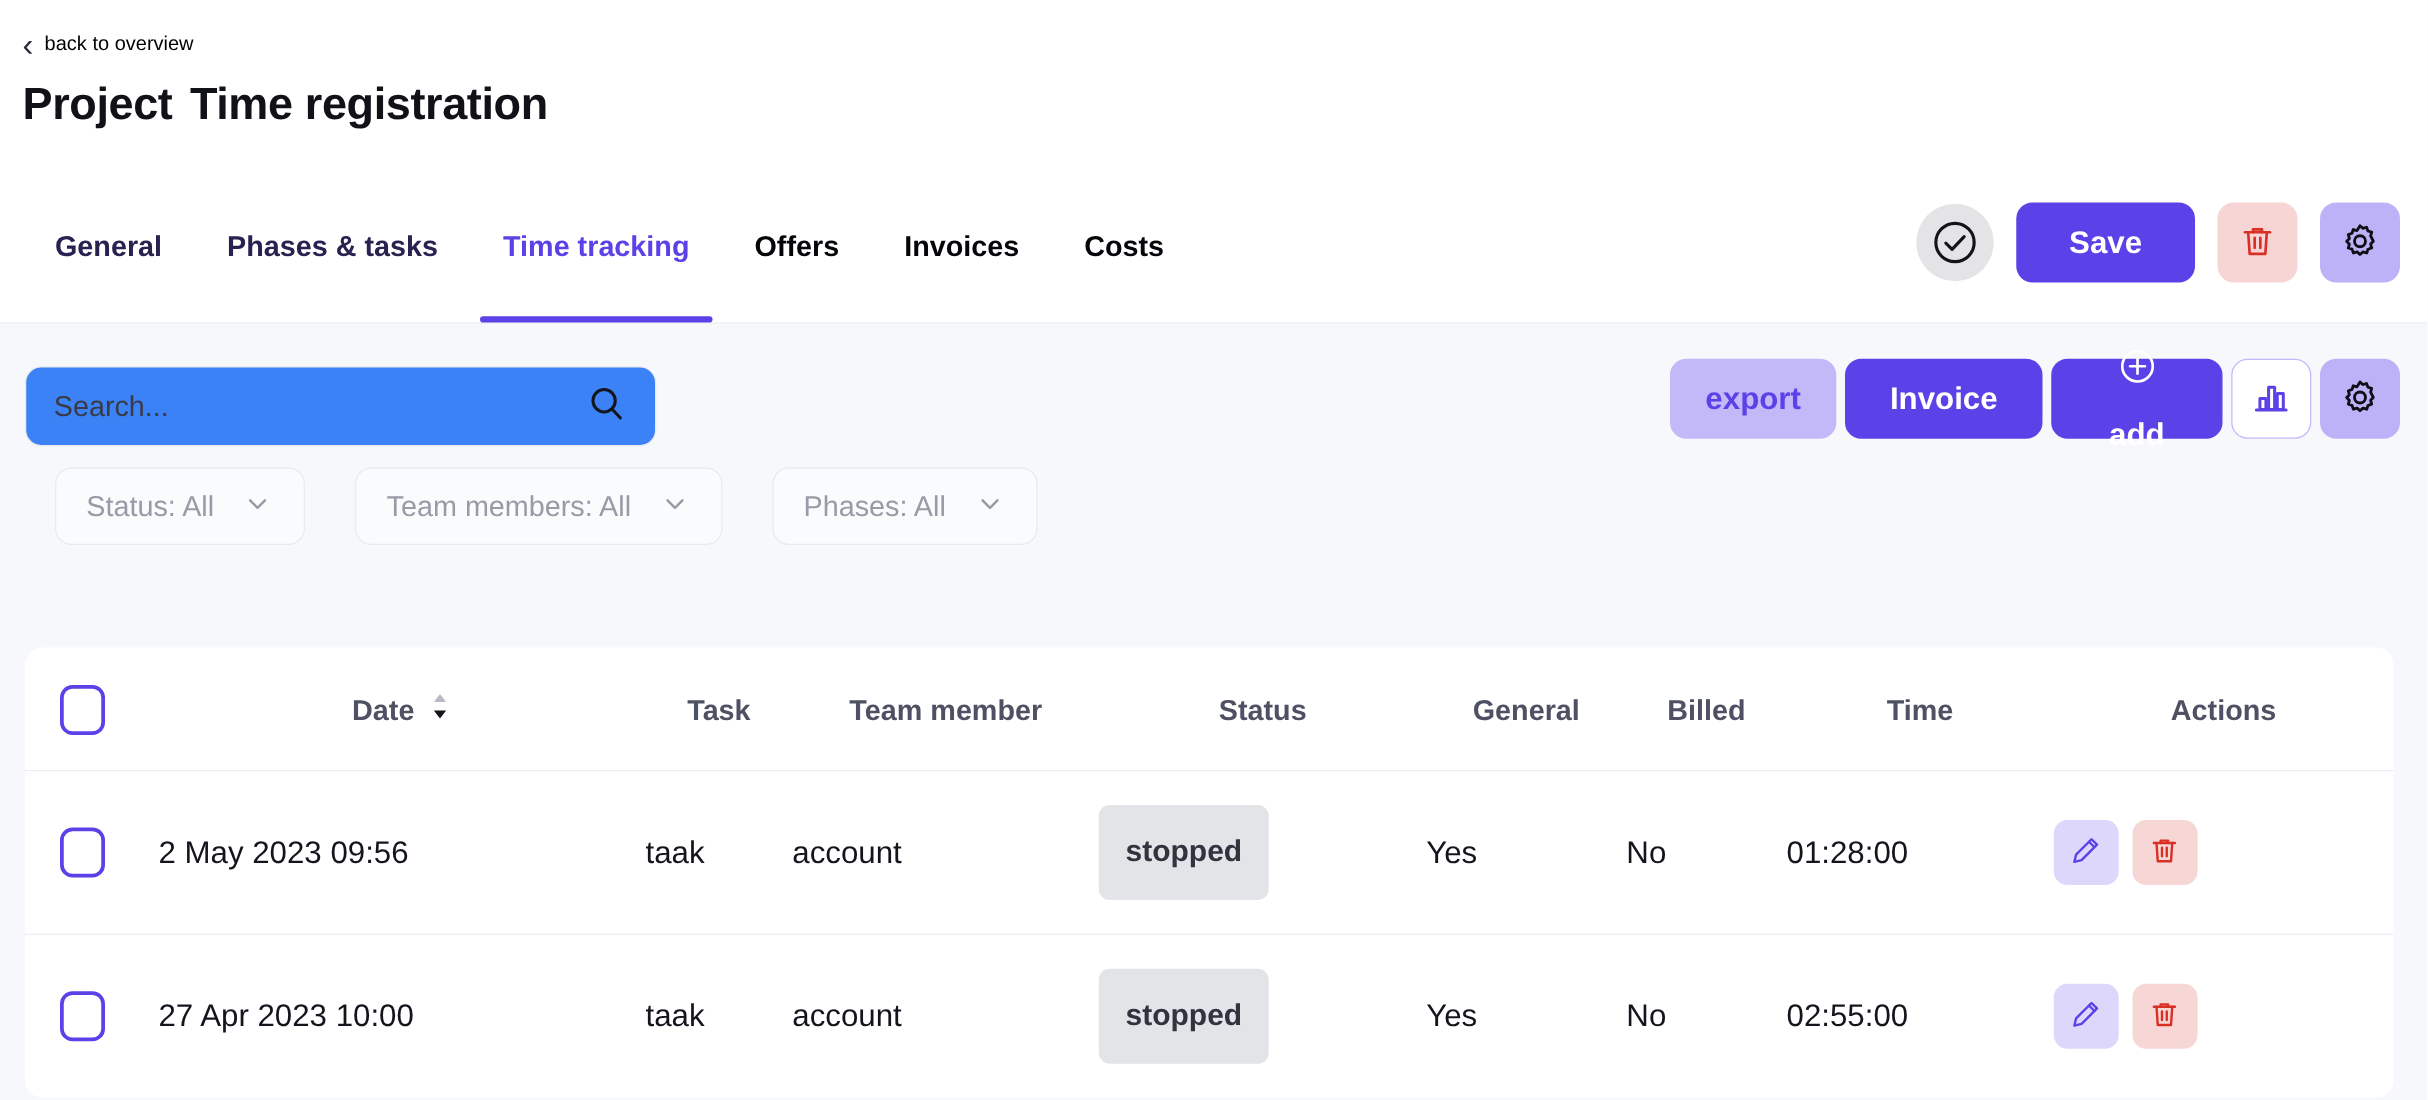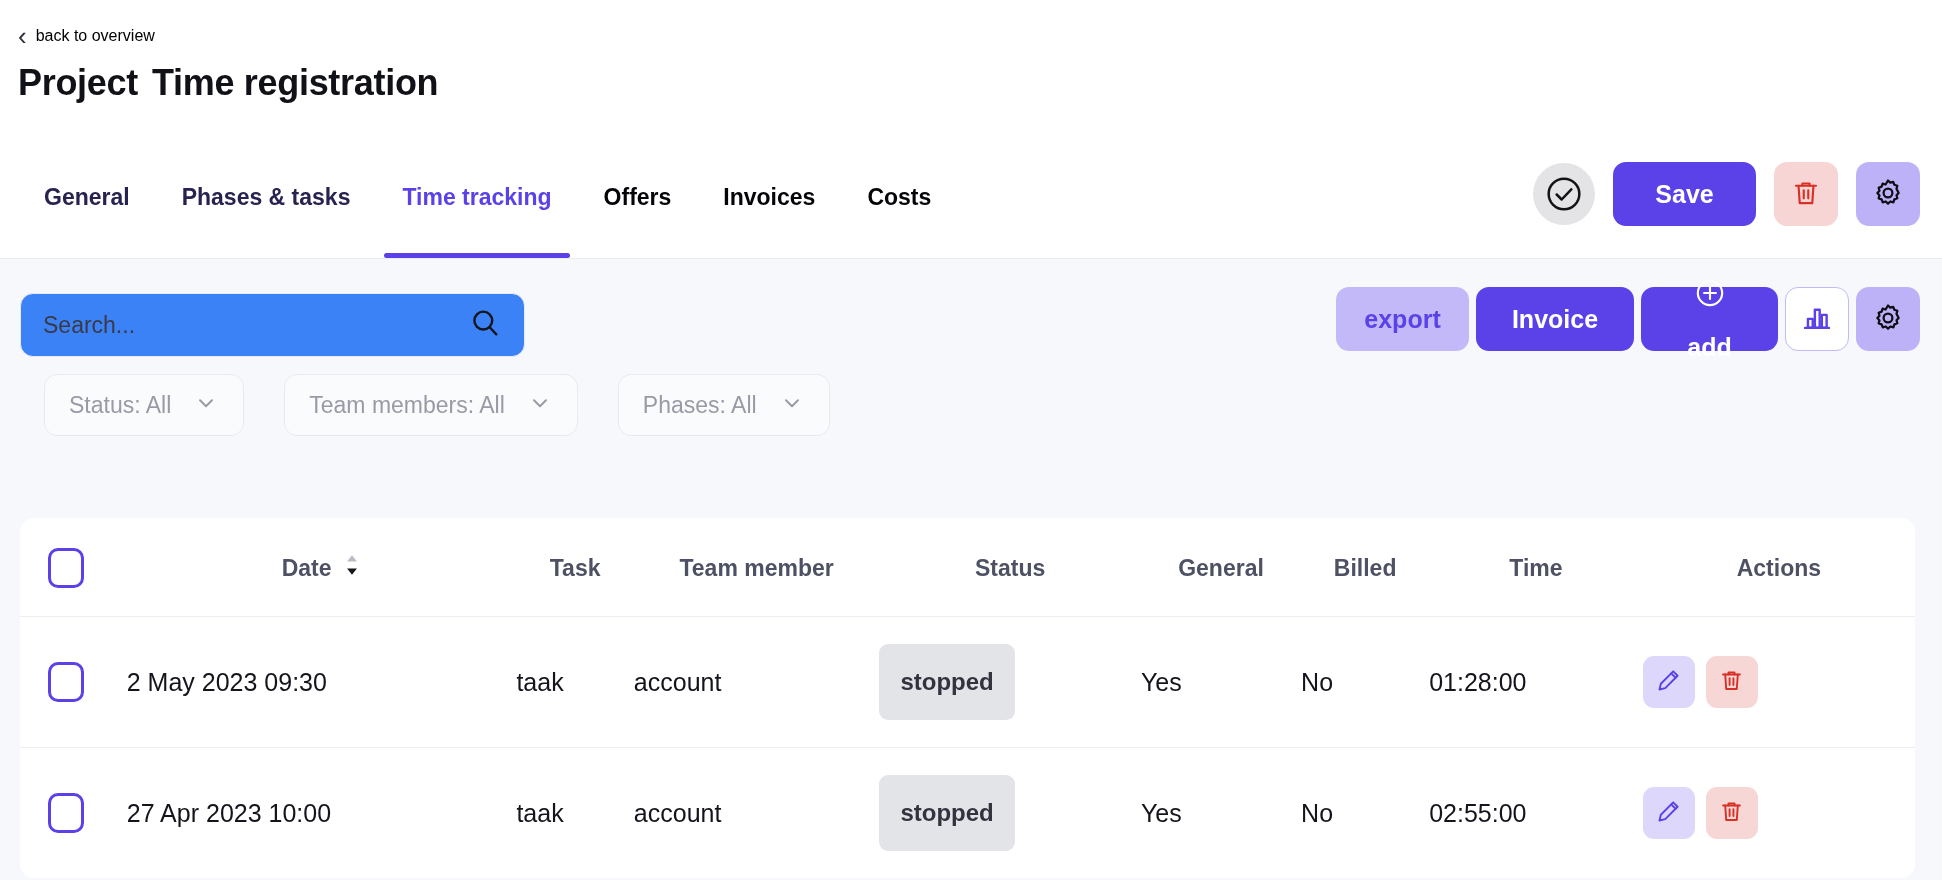--- a/index.html
+++ b/index.html
@@ -473,21 +473,21 @@
           <th class="col-time">Time</th>
           <th class="col-actions">Actions</th>
         </tr>
       </thead>
       <tbody>
 
         <tr>
           <td class="col-check">
             <div class="checkbox"></div>
           </td>
-          <td class="col-date">2 May 2023 09:30</td>
+          <td class="col-date">2 May 2023 09:56</td>
           <td class="col-task">taak</td>
           <td class="col-member">account</td>
           <td class="col-status">
             <span class="badge-stopped">stopped</span>
           </td>
           <td class="col-billable">Yes</td>
           <td class="col-billed">No</td>
           <td class="col-time">01:28:00</td>
           <td class="col-actions">
             <div class="row-actions">

